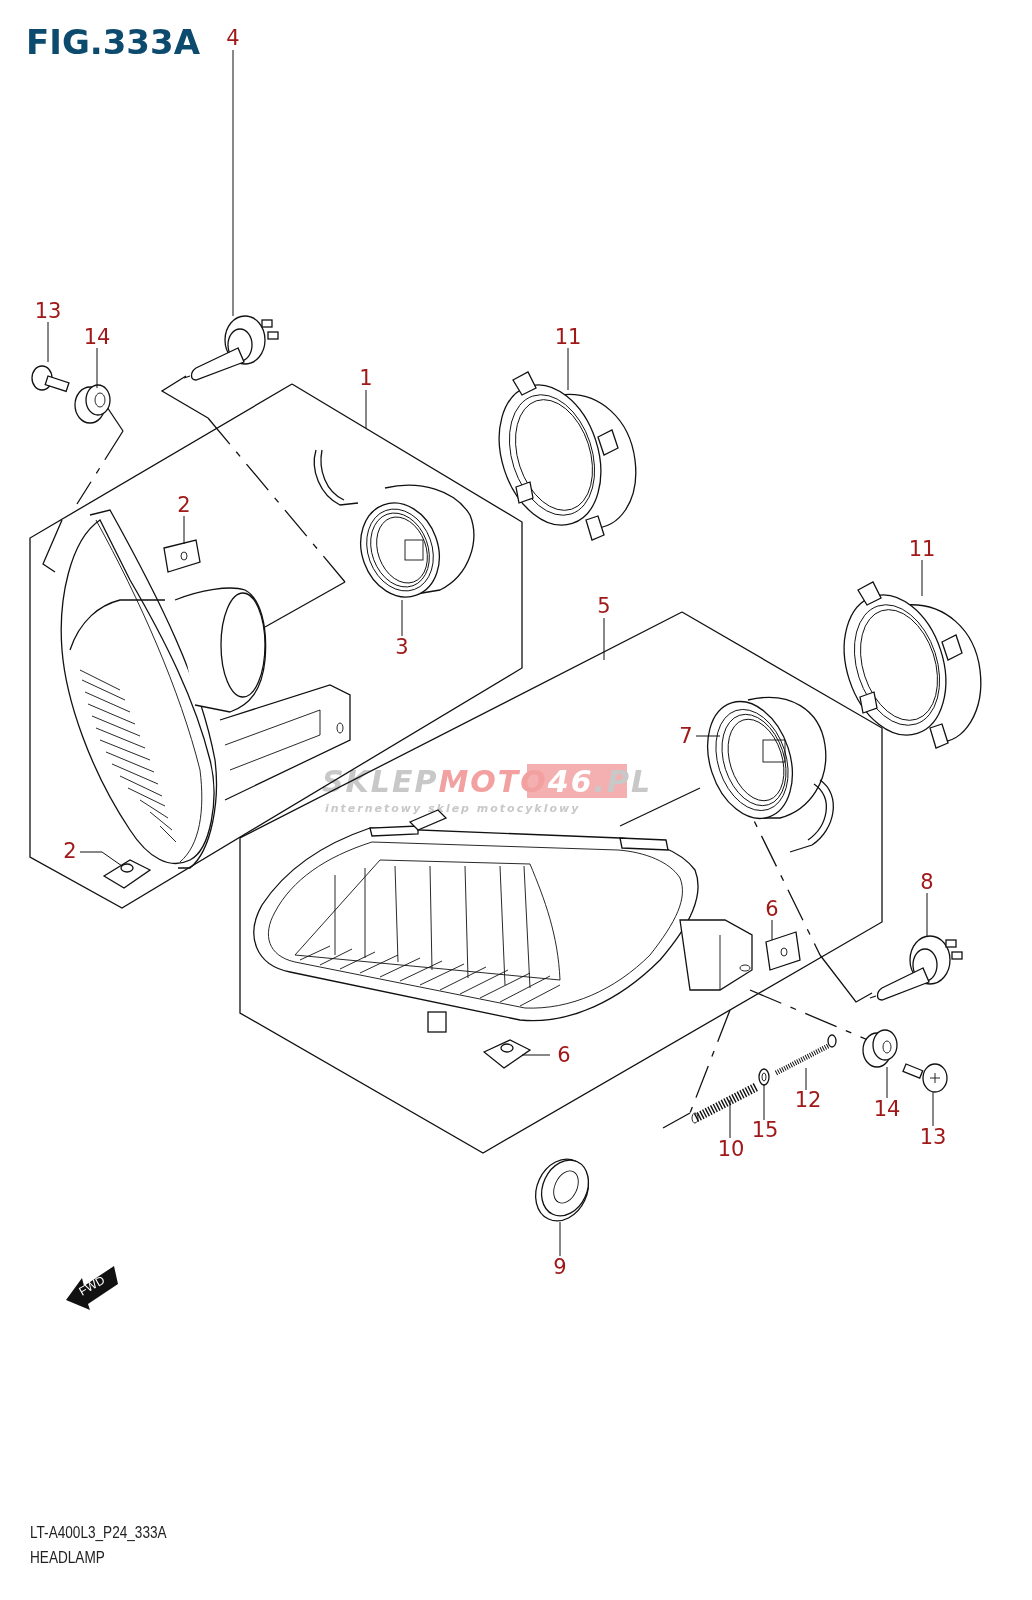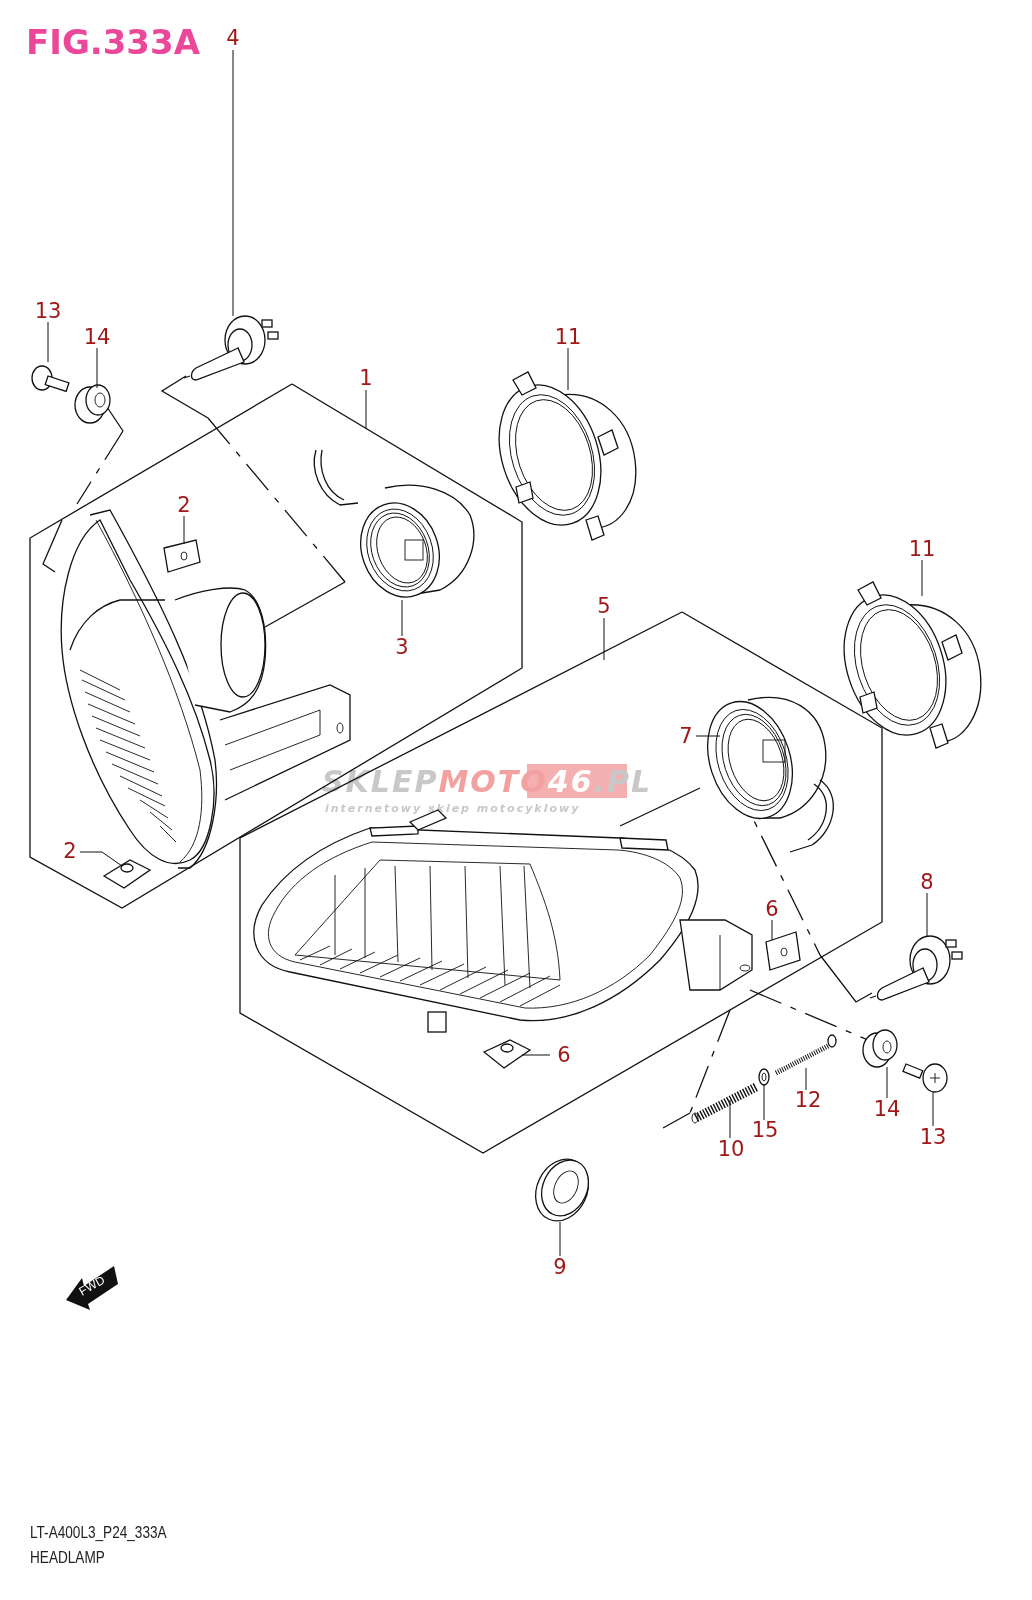--- a/index.html
+++ b/index.html
@@ -1,20 +1,20 @@
 <!DOCTYPE html>
 <html><head>
 <meta charset="utf-8">
 <style>
   html, body { margin: 0; padding: 0; background: #ffffff; }
   body { width: 1032px; height: 1600px; position: relative; overflow: hidden; }
   .fig-title {
     position: absolute; left: 26px; top: 22px;
     font-family: "DejaVu Sans", sans-serif; font-weight: bold; font-size: 34px;
-    color: #ec4899; letter-spacing: 0px;
+    color: #0c4a6e; letter-spacing: 0px;
   }
   .footer-code, .footer-name {
     position: absolute; left: 30px;
     font-family: "Liberation Sans", sans-serif; font-size: 16px; color: #222222;
     transform: scaleX(0.85); transform-origin: left top;
   }
   .footer-code { top: 1524px; }
   .footer-name { top: 1549px; }
   svg.diagram { position: absolute; left: 0; top: 0; }
   .ln { stroke: #111; stroke-width: 1.3; fill: none; }

